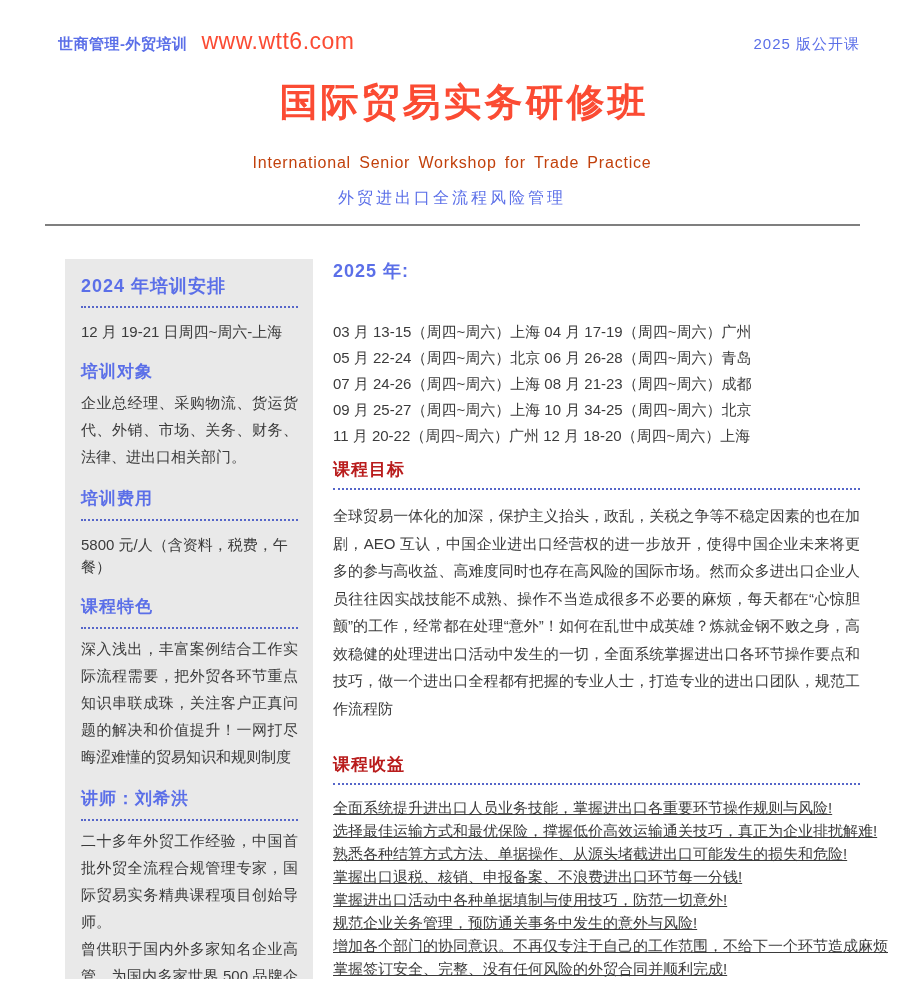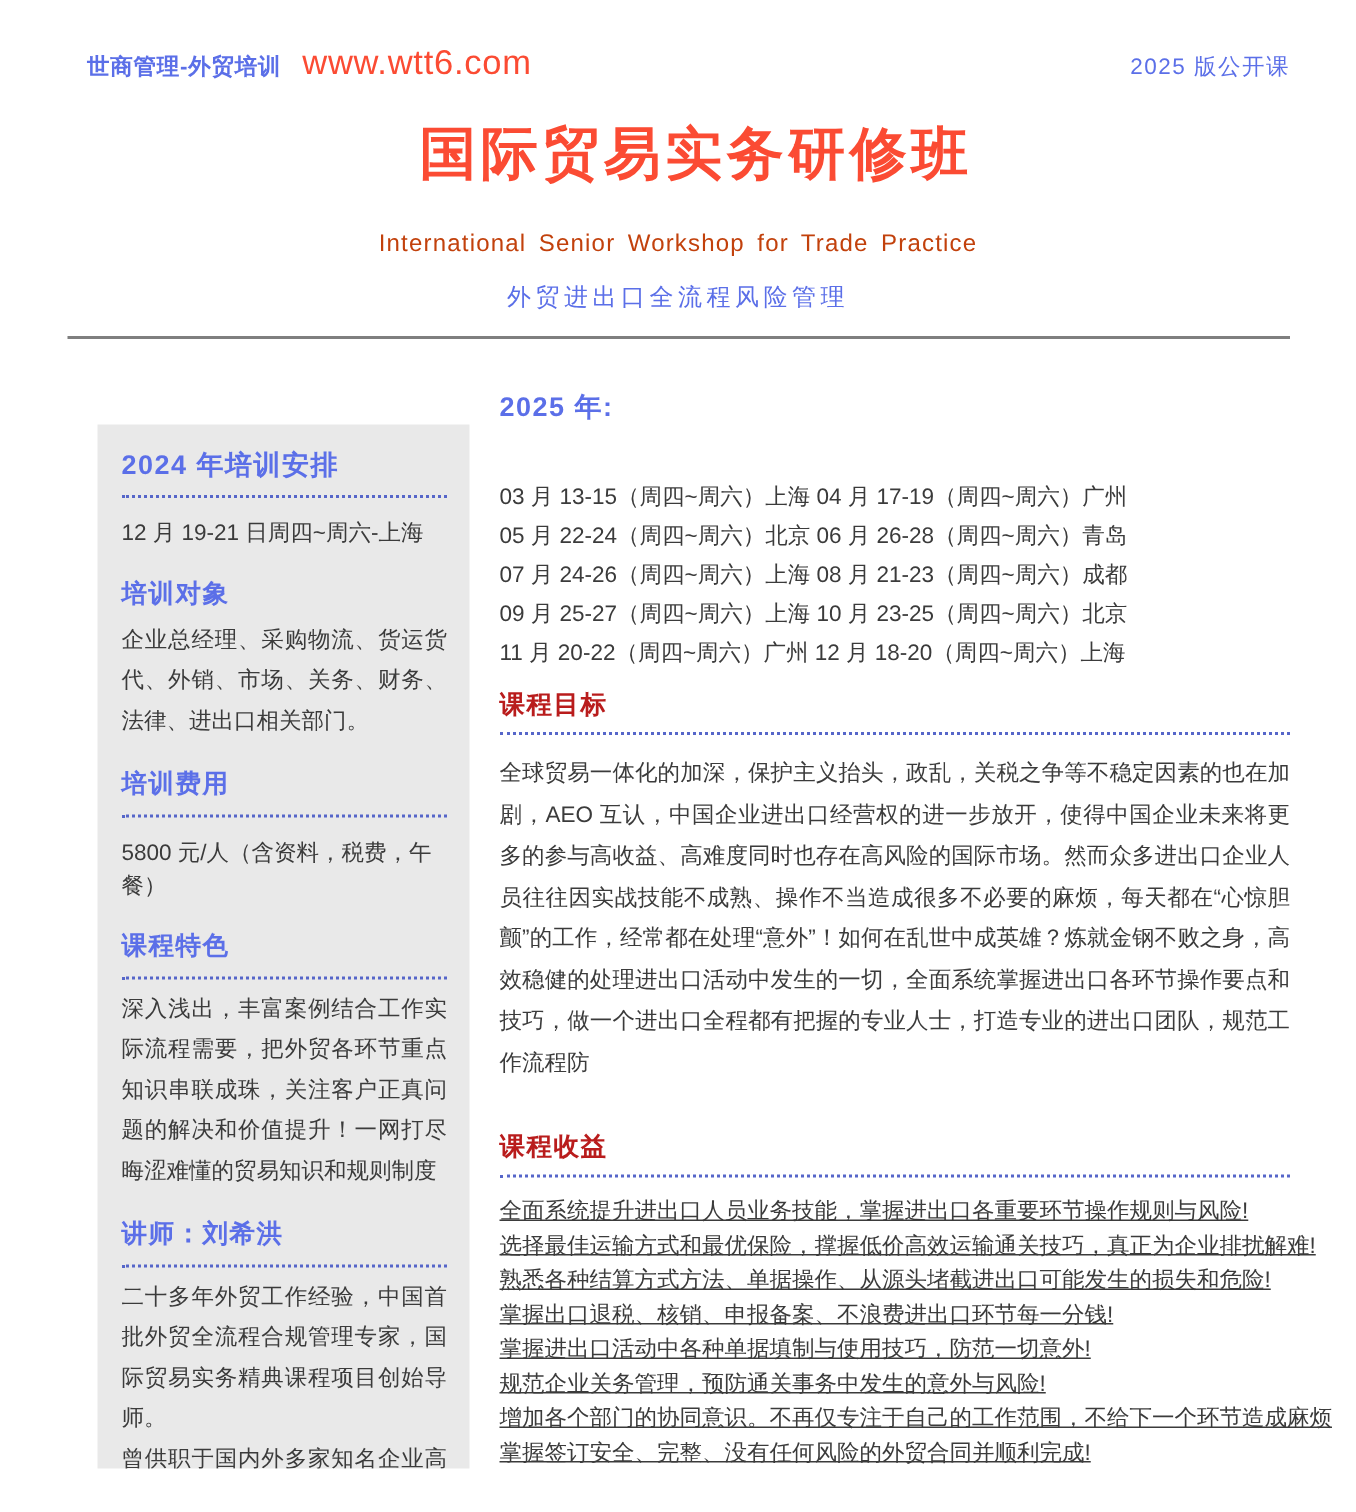--- a/index.html
+++ b/index.html
@@ -40,21 +40,20 @@
     margin:33px 44px 0 65px;
     height:720px;
   }
   
   .sidebar {
     width:248px; flex:0 0 248px;
     background:#e9e9e9;
     padding:16px 15px 8px 16px;
     display:flex; flex-direction:column;
     overflow:hidden;
-    margin-top:24px;
   }
   .sb-h {
     color:#5b6fe8; font-weight:bold; font-size:17px;
     letter-spacing:1px; line-height:22px;
   }
   .sb-h.first { font-size:18px; }
   .sb-dotted { border-bottom:2px dotted #5666c9; margin:9px 0 0 0; }
   .sb-line { font-size:15px; line-height:22px; margin-top:13px; color:#3b3b3b; }
   .sb-p { font-size:15px; line-height:27px; margin-top:6px; color:#3b3b3b; text-align:justify; }
   .sb-gap { margin-top:18px; }
@@ -121,21 +120,21 @@
 
     </aside>
 
     <main class="main-col">
       <div class="year-heading">2025 年:</div>
 
       <div class="schedule">
         <div class="schedule-line">03 月 13-15（周四~周六）上海 04 月 17-19（周四~周六）广州</div>
         <div class="schedule-line">05 月 22-24（周四~周六）北京  06 月 26-28（周四~周六）青岛</div>
         <div class="schedule-line">07 月 24-26（周四~周六）上海  08 月 21-23（周四~周六）成都</div>
-        <div class="schedule-line">09 月 25-27（周四~周六）上海  10 月 23-25（周四~周六）北京</div>
+        <div class="schedule-line">09 月 25-27（周四~周六）上海  10 月 34-25（周四~周六）北京</div>
         <div class="schedule-line">11 月 20-22（周四~周六）广州 12 月 18-20（周四~周六）上海</div>
       </div>
 
       <section class="section sec-objectives">
         <div class="section-h">课程目标</div>
         <div class="section-dotted"></div>
         <p class="objectives-p">全球贸易一体化的加深，保护主义抬头，政乱，关税之争等不稳定因素的也在加剧，AEO 互认，中国企业进出口经营权的进一步放开，使得中国企业未来将更多的参与高收益、高难度同时也存在高风险的国际市场。然而众多进出口企业人员往往因实战技能不成熟、操作不当造成很多不必要的麻烦，每天都在“心惊胆颤”的工作，经常都在处理“意外”！如何在乱世中成英雄？炼就金钢不败之身，高效稳健的处理进出口活动中发生的一切，全面系统掌握进出口各环节操作要点和技巧，做一个进出口全程都有把握的专业人士，打造专业的进出口团队，规范工作流程防</p>
       </section>
 
       <section class="section sec-benefits">

